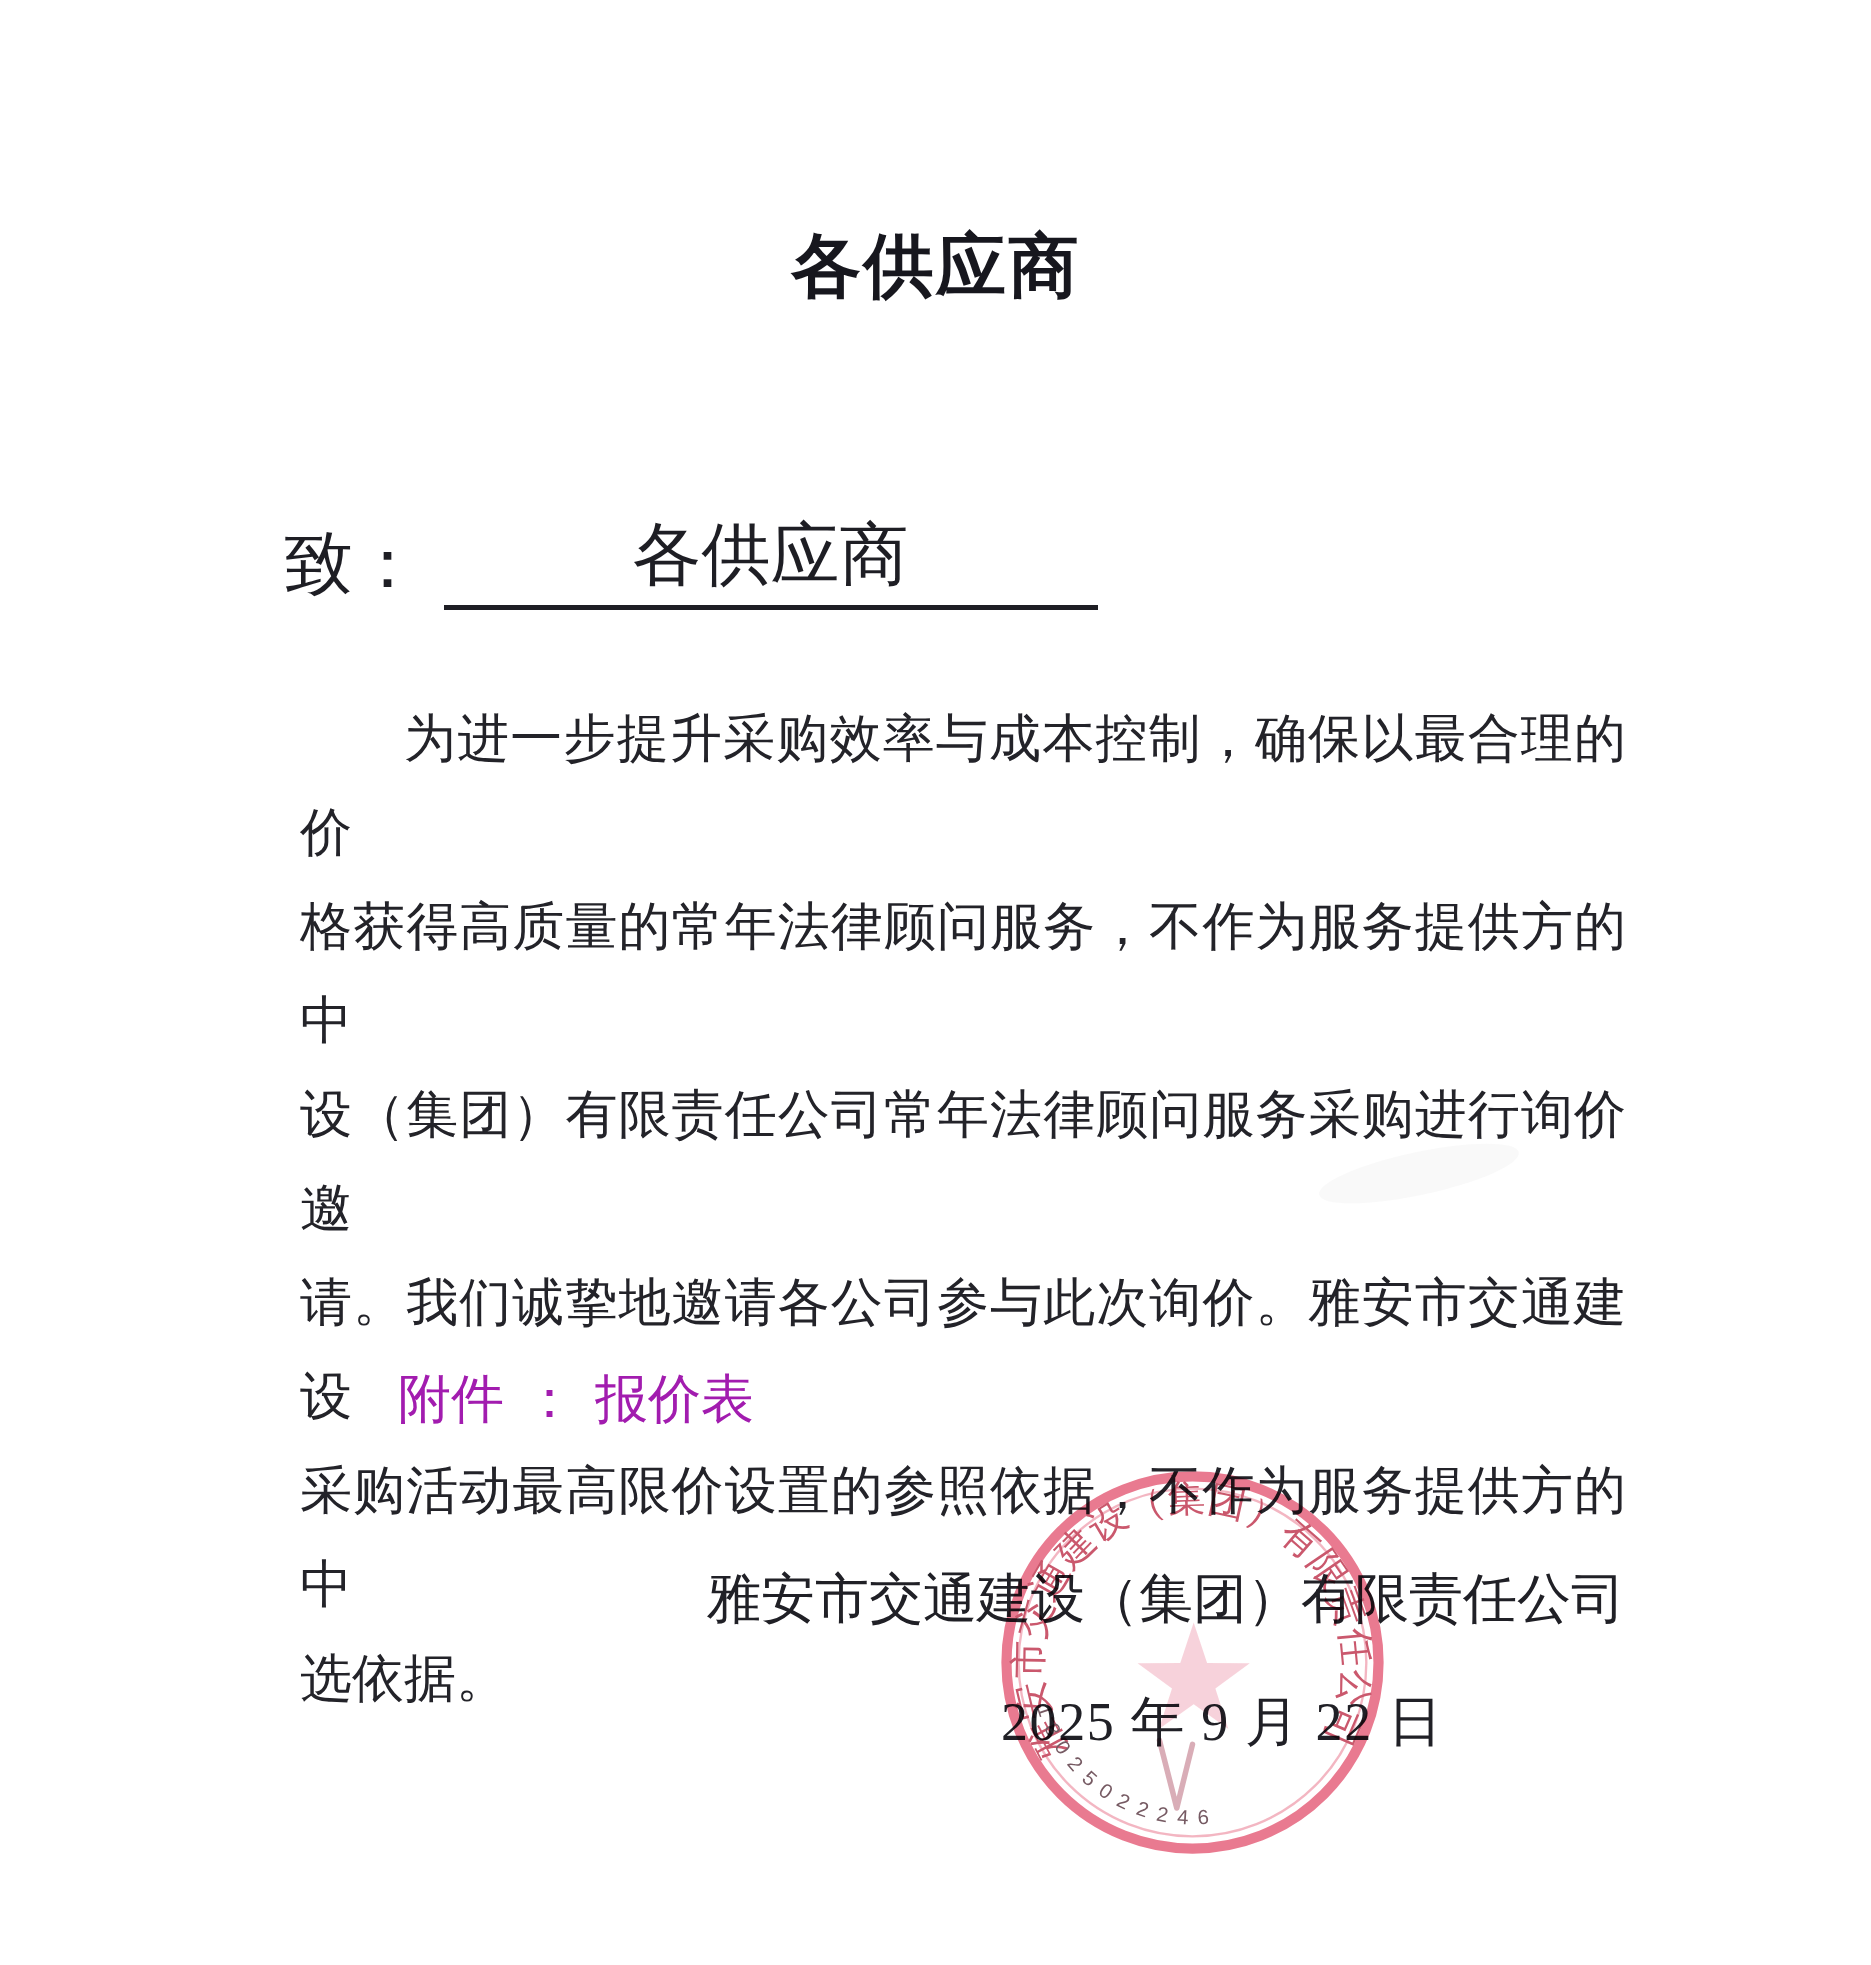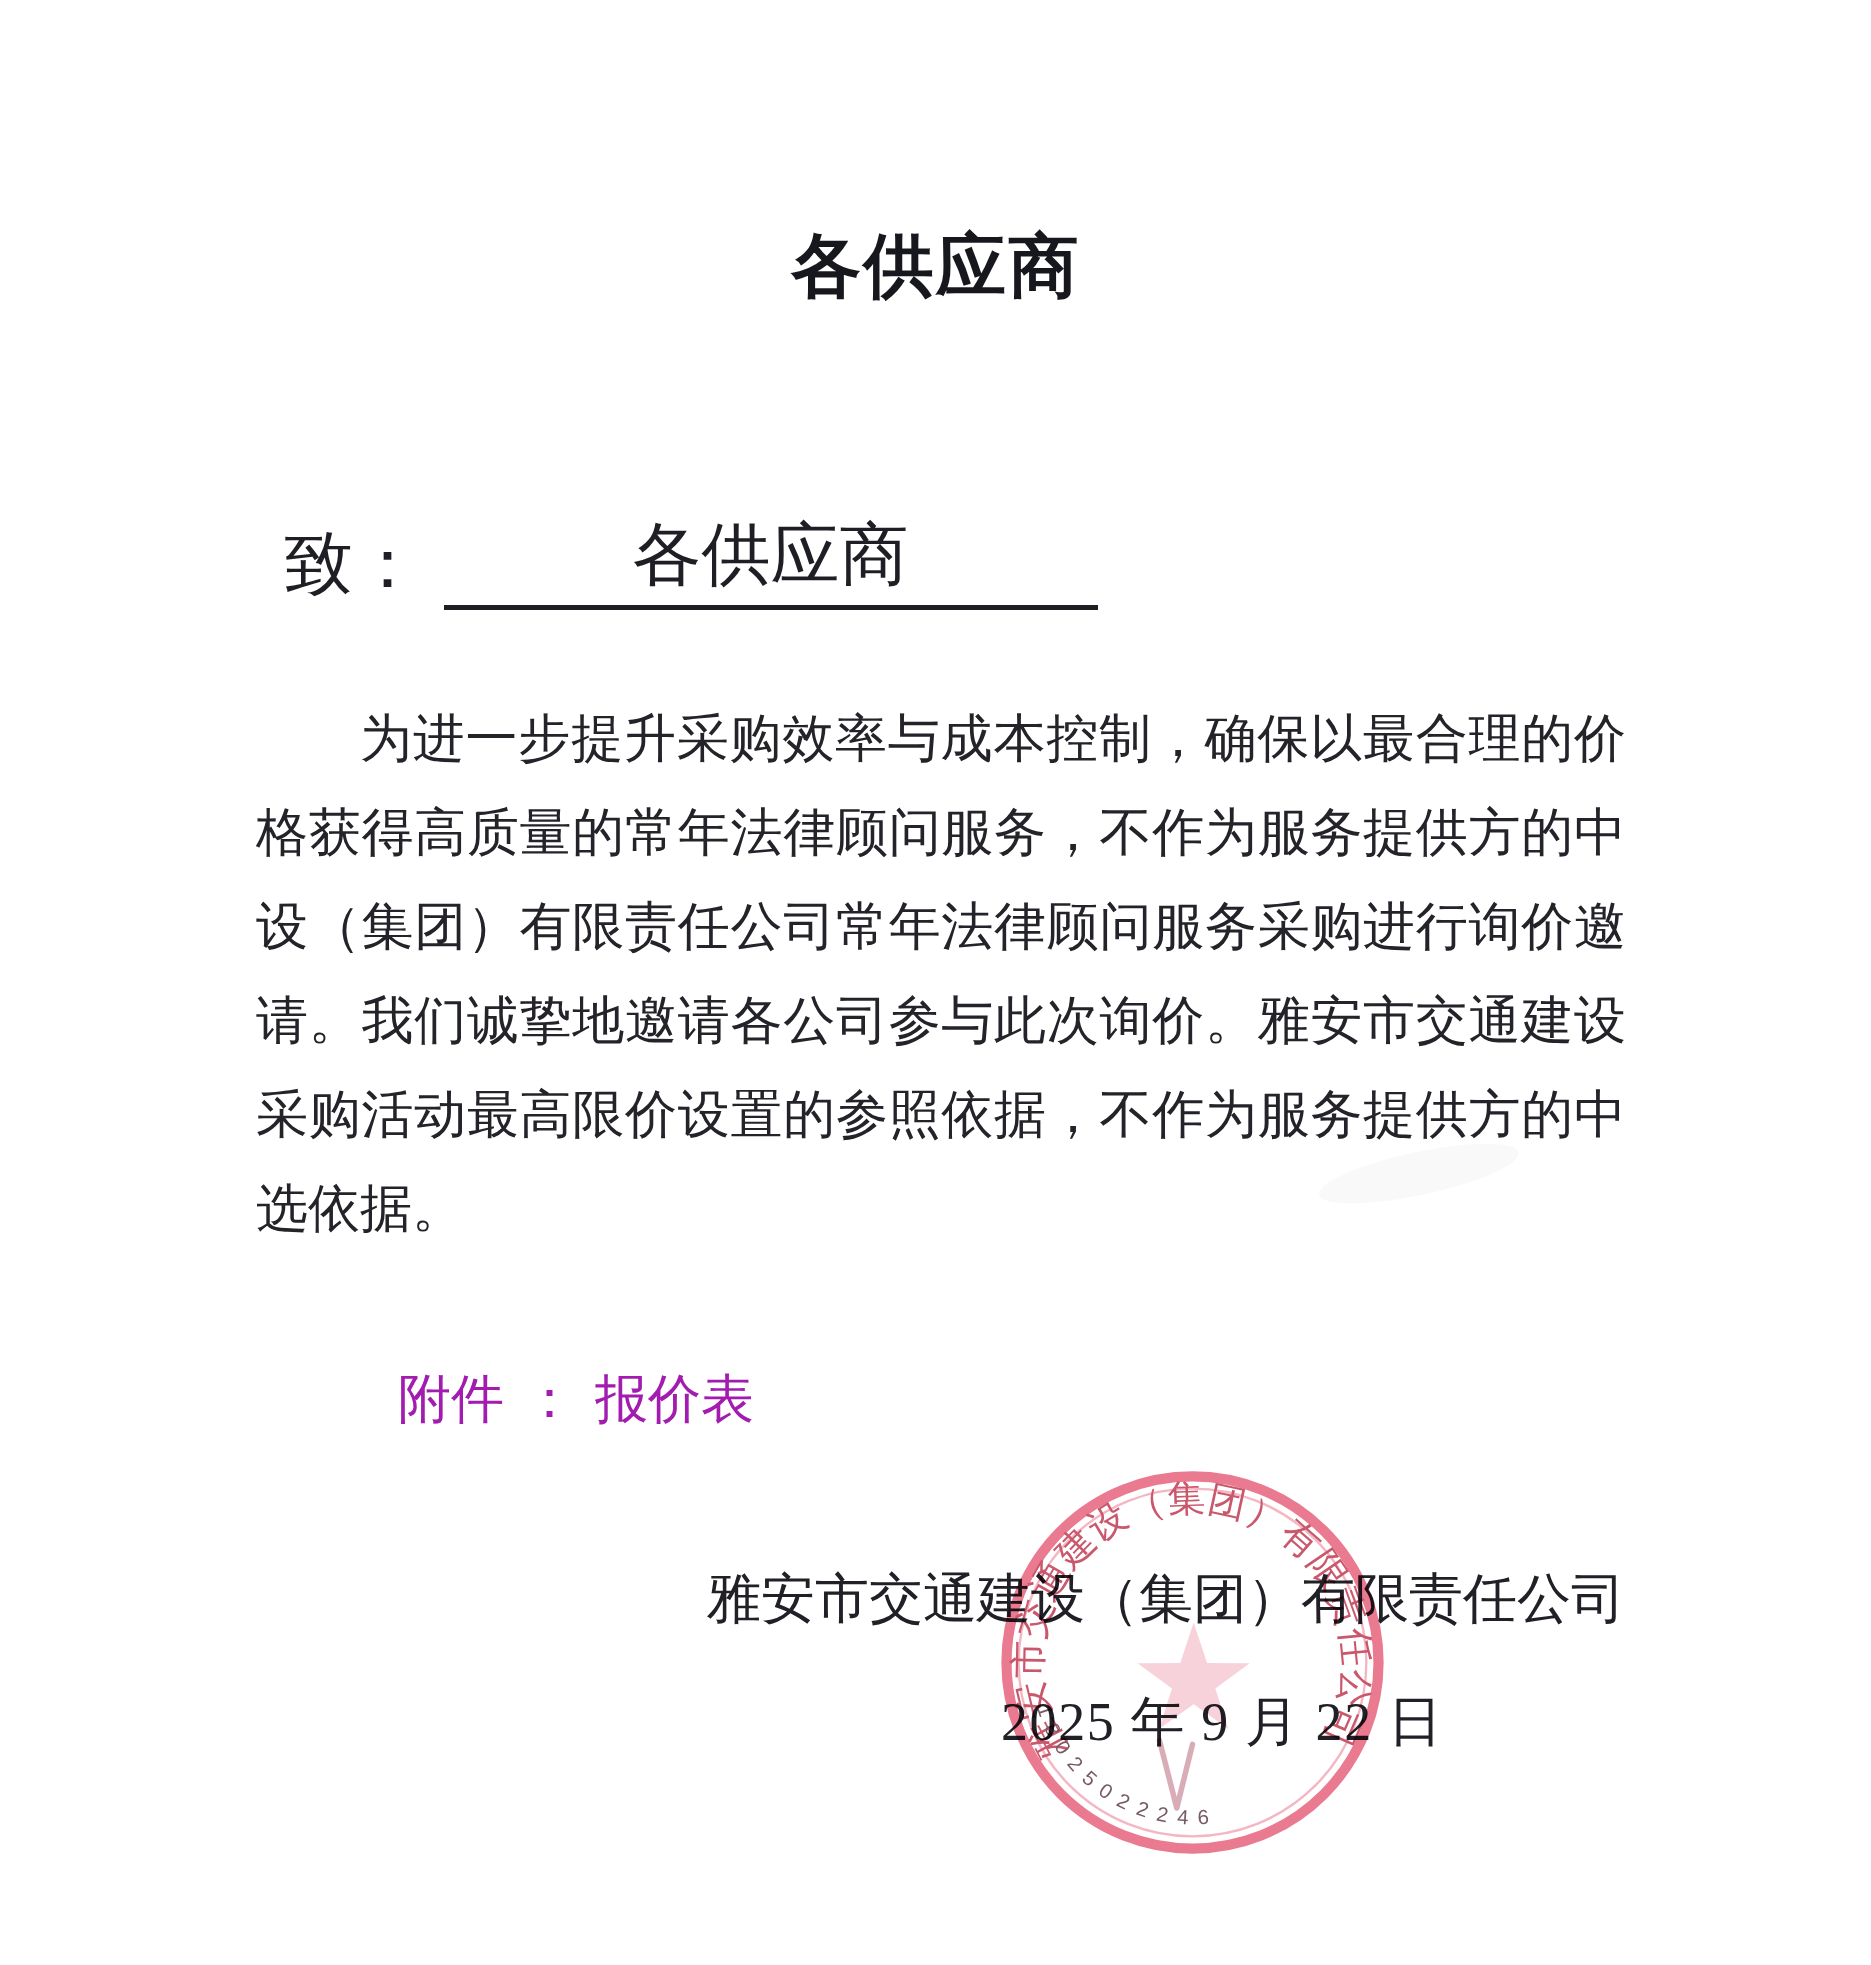--- a/index.html
+++ b/index.html
@@ -51,20 +51,21 @@
     left: 256px;
     width: 1370px;
     font-size: 52px;
     line-height: 94px;
     color: #232329;
   }
   .body-line {
     text-align: justify;
     text-align-last: justify;
     text-justify: inter-character;
+    margin-left: 44px;
   }
   .body-line.first-line {
     text-indent: 104px;
   }
   .body-line.last-line {
     text-align: right;
     text-align-last: left;
   }
   .attachment-line {
     position: absolute;

